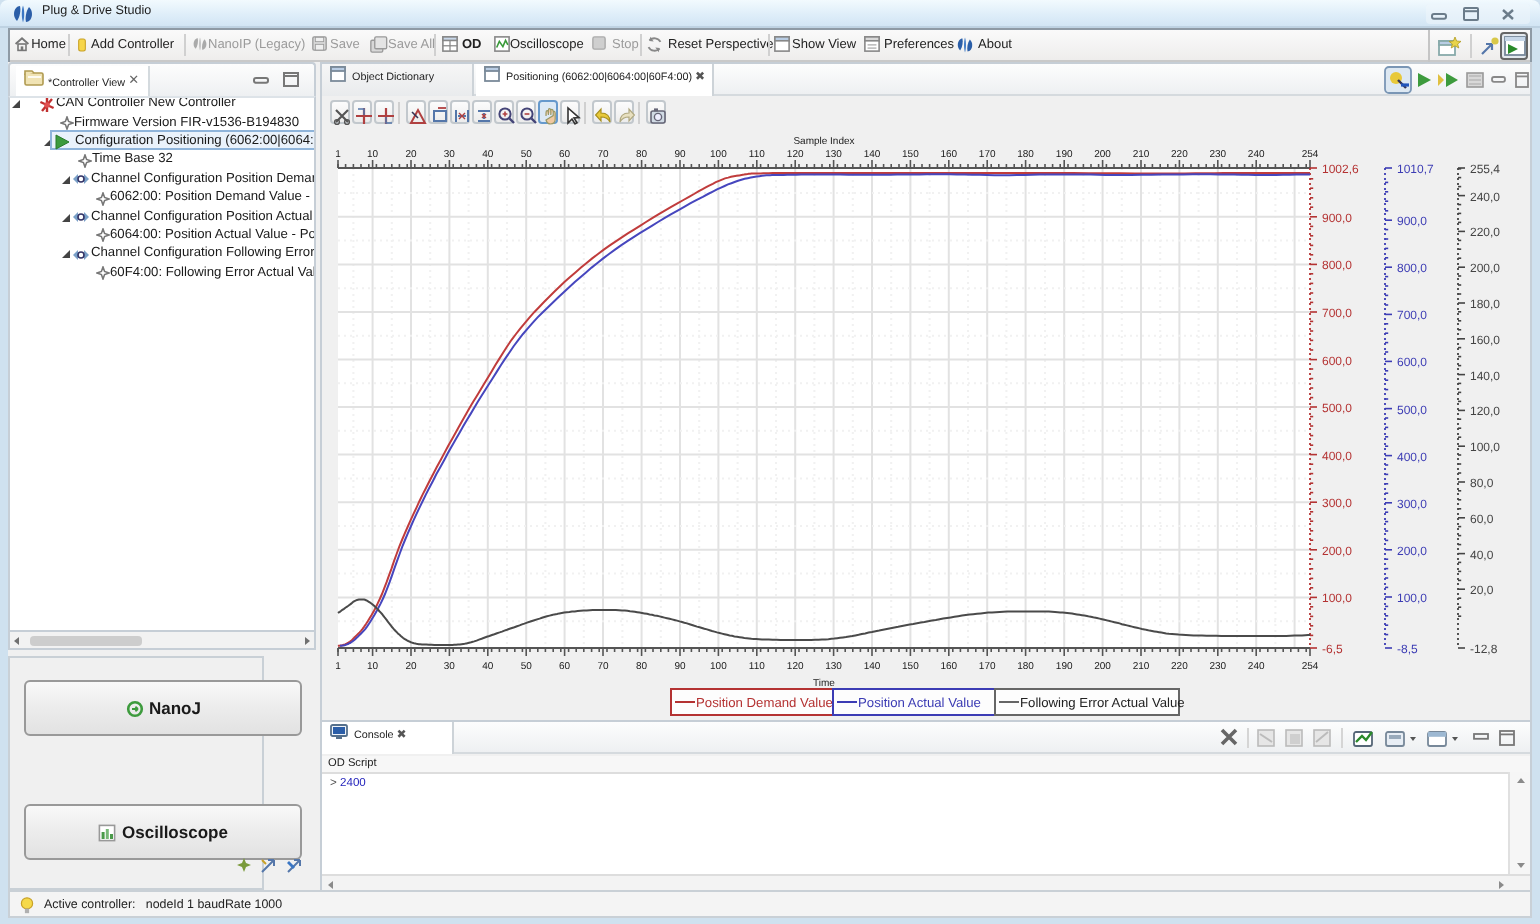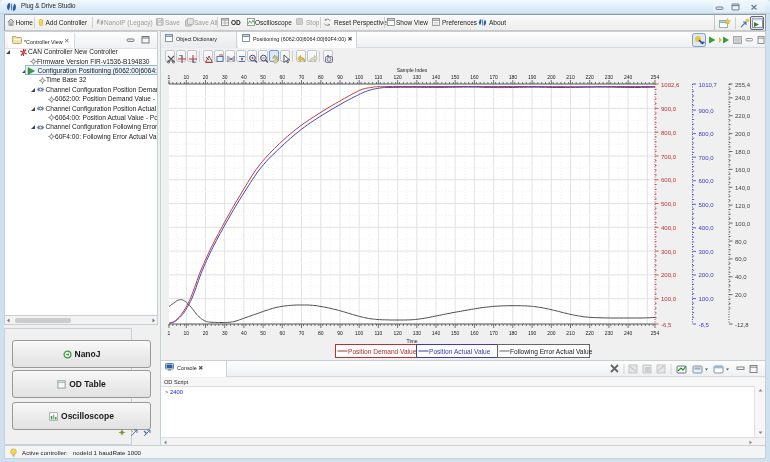--- a/index.html
+++ b/index.html
@@ -281,24 +281,20 @@
         </svg>
  <svg class="abs" style="right:1px;top:2px" width="5" height="5" viewBox="0 0 5 5">
           <path d="M1.5 0.5 L4 2.5 L1.5 4.5Z" fill="#707070"></path>
         </svg>
       </div>
     <div id="lp-btnpanel">
       <div class="bigbtn" style="top:11px"><svg width="9" height="9" viewBox="0 0 9 9" style="vertical-align:-1.5px;margin-right:3px">
             <circle cx="4.5" cy="4.5" r="3.4" fill="none" stroke="#3d9b3d" stroke-width="1.3"></circle>
             <path d="M3 4.5 h3 M6 4.5 l-1.3 -1.1 M6 4.5 l-1.3 1.1" stroke="#3d9b3d" stroke-width="0.9" fill="none"></path>
           </svg>NanoJ</div>
-      <div class="bigbtn" style="top:41px"><svg width="9" height="9" viewBox="0 0 9 9" style="vertical-align:-1.5px;margin-right:3px">
-            <rect x="0.9" y="0.9" width="7.2" height="7.2" fill="#f8f8f8" stroke="#9aa" stroke-width="1.1"></rect>
-            <rect x="0.9" y="0.9" width="7.2" height="1.8" fill="#dde4ea" stroke="#9aa" stroke-width="0.7"></rect>
-          </svg>OD Table</div>
       <div class="bigbtn" style="top:73px"><svg width="9" height="9" viewBox="0 0 9 9" style="vertical-align:-1.5px;margin-right:3px">
             <rect x="0.7" y="0.7" width="7.6" height="7.6" fill="#fff" stroke="#999" stroke-width="0.8"></rect>
             <rect x="1.8" y="4" width="1.5" height="3.5" fill="#4a9a4a"></rect>
             <rect x="3.9" y="2.5" width="1.5" height="5" fill="#77b877"></rect>
             <rect x="6" y="5" width="1.5" height="2.5" fill="#4a9a4a"></rect>
           </svg>Oscilloscope</div>
         <svg class="abs" style="left:112px;top:99px" width="38" height="10" viewBox="0 0 38 10">
           <path d="M5 1 L6 3.5 L8.5 4.5 L6 5.5 L5 8 L4 5.5 L1.5 4.5 L4 3.5Z" fill="#7a9a3a"></path>
           <path d="M14 8 L20 2 M20 2 L20 5 M20 2 L17 2" stroke="#5577aa" stroke-width="1" fill="none"></path>
           <path d="M14 2 l2 2" stroke="#c9a227" stroke-width="1"></path>

